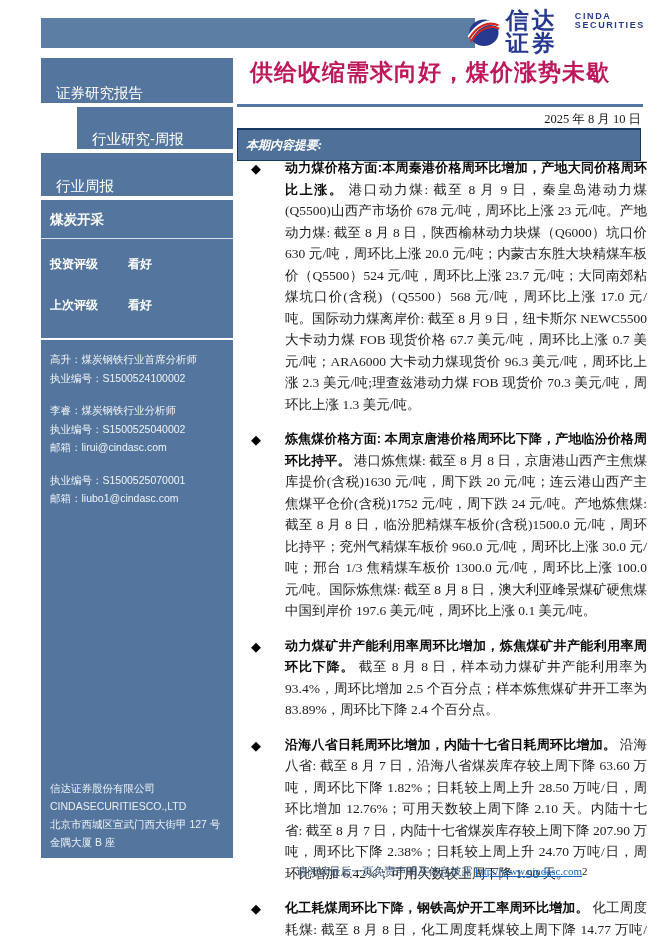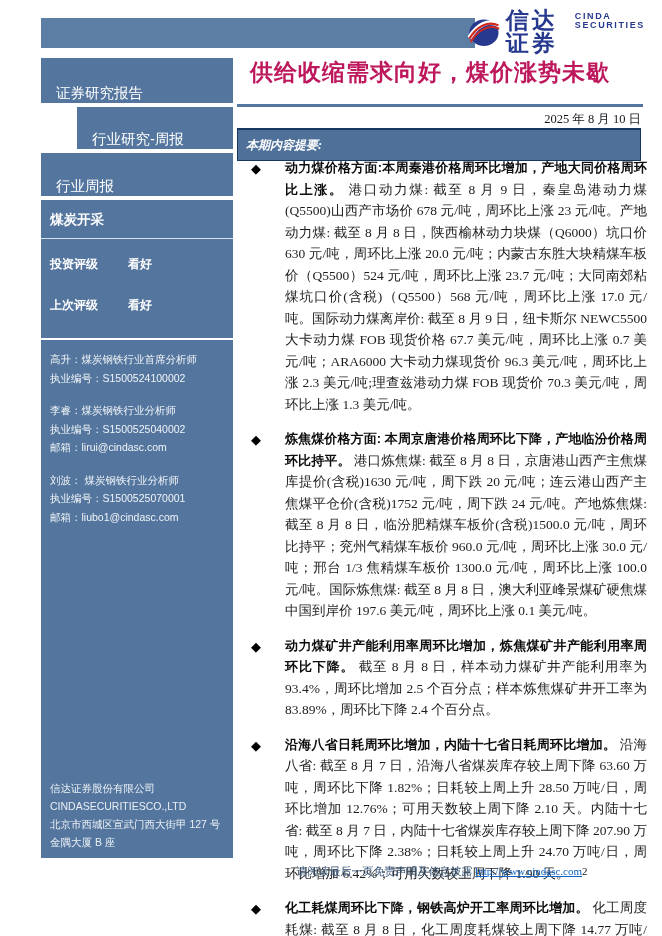--- a/index.html
+++ b/index.html
@@ -101,21 +101,20 @@
       <div class="analyst">
         <div>高升：煤炭钢铁行业首席分析师</div>
         <div>执业编号：S1500524100002</div>
       </div>
       <div class="analyst">
         <div>李睿：煤炭钢铁行业分析师</div>
         <div>执业编号：S1500525040002</div>
         <div>邮箱：lirui@cindasc.com</div>
       </div>
       <div class="analyst">
-        <div>刘波： 煤炭钢铁行业分析师</div>
         <div>执业编号：S1500525070001</div>
         <div>邮箱：liubo1@cindasc.com</div>
       </div>
 
       <div class="company">
         <div>信达证券股份有限公司</div>
         <div>CINDASECURITIESCO.,LTD</div>
         <div>北京市西城区宣武门西大街甲 127 号</div>
         <div>金隅大厦 B 座</div>
       </div>

